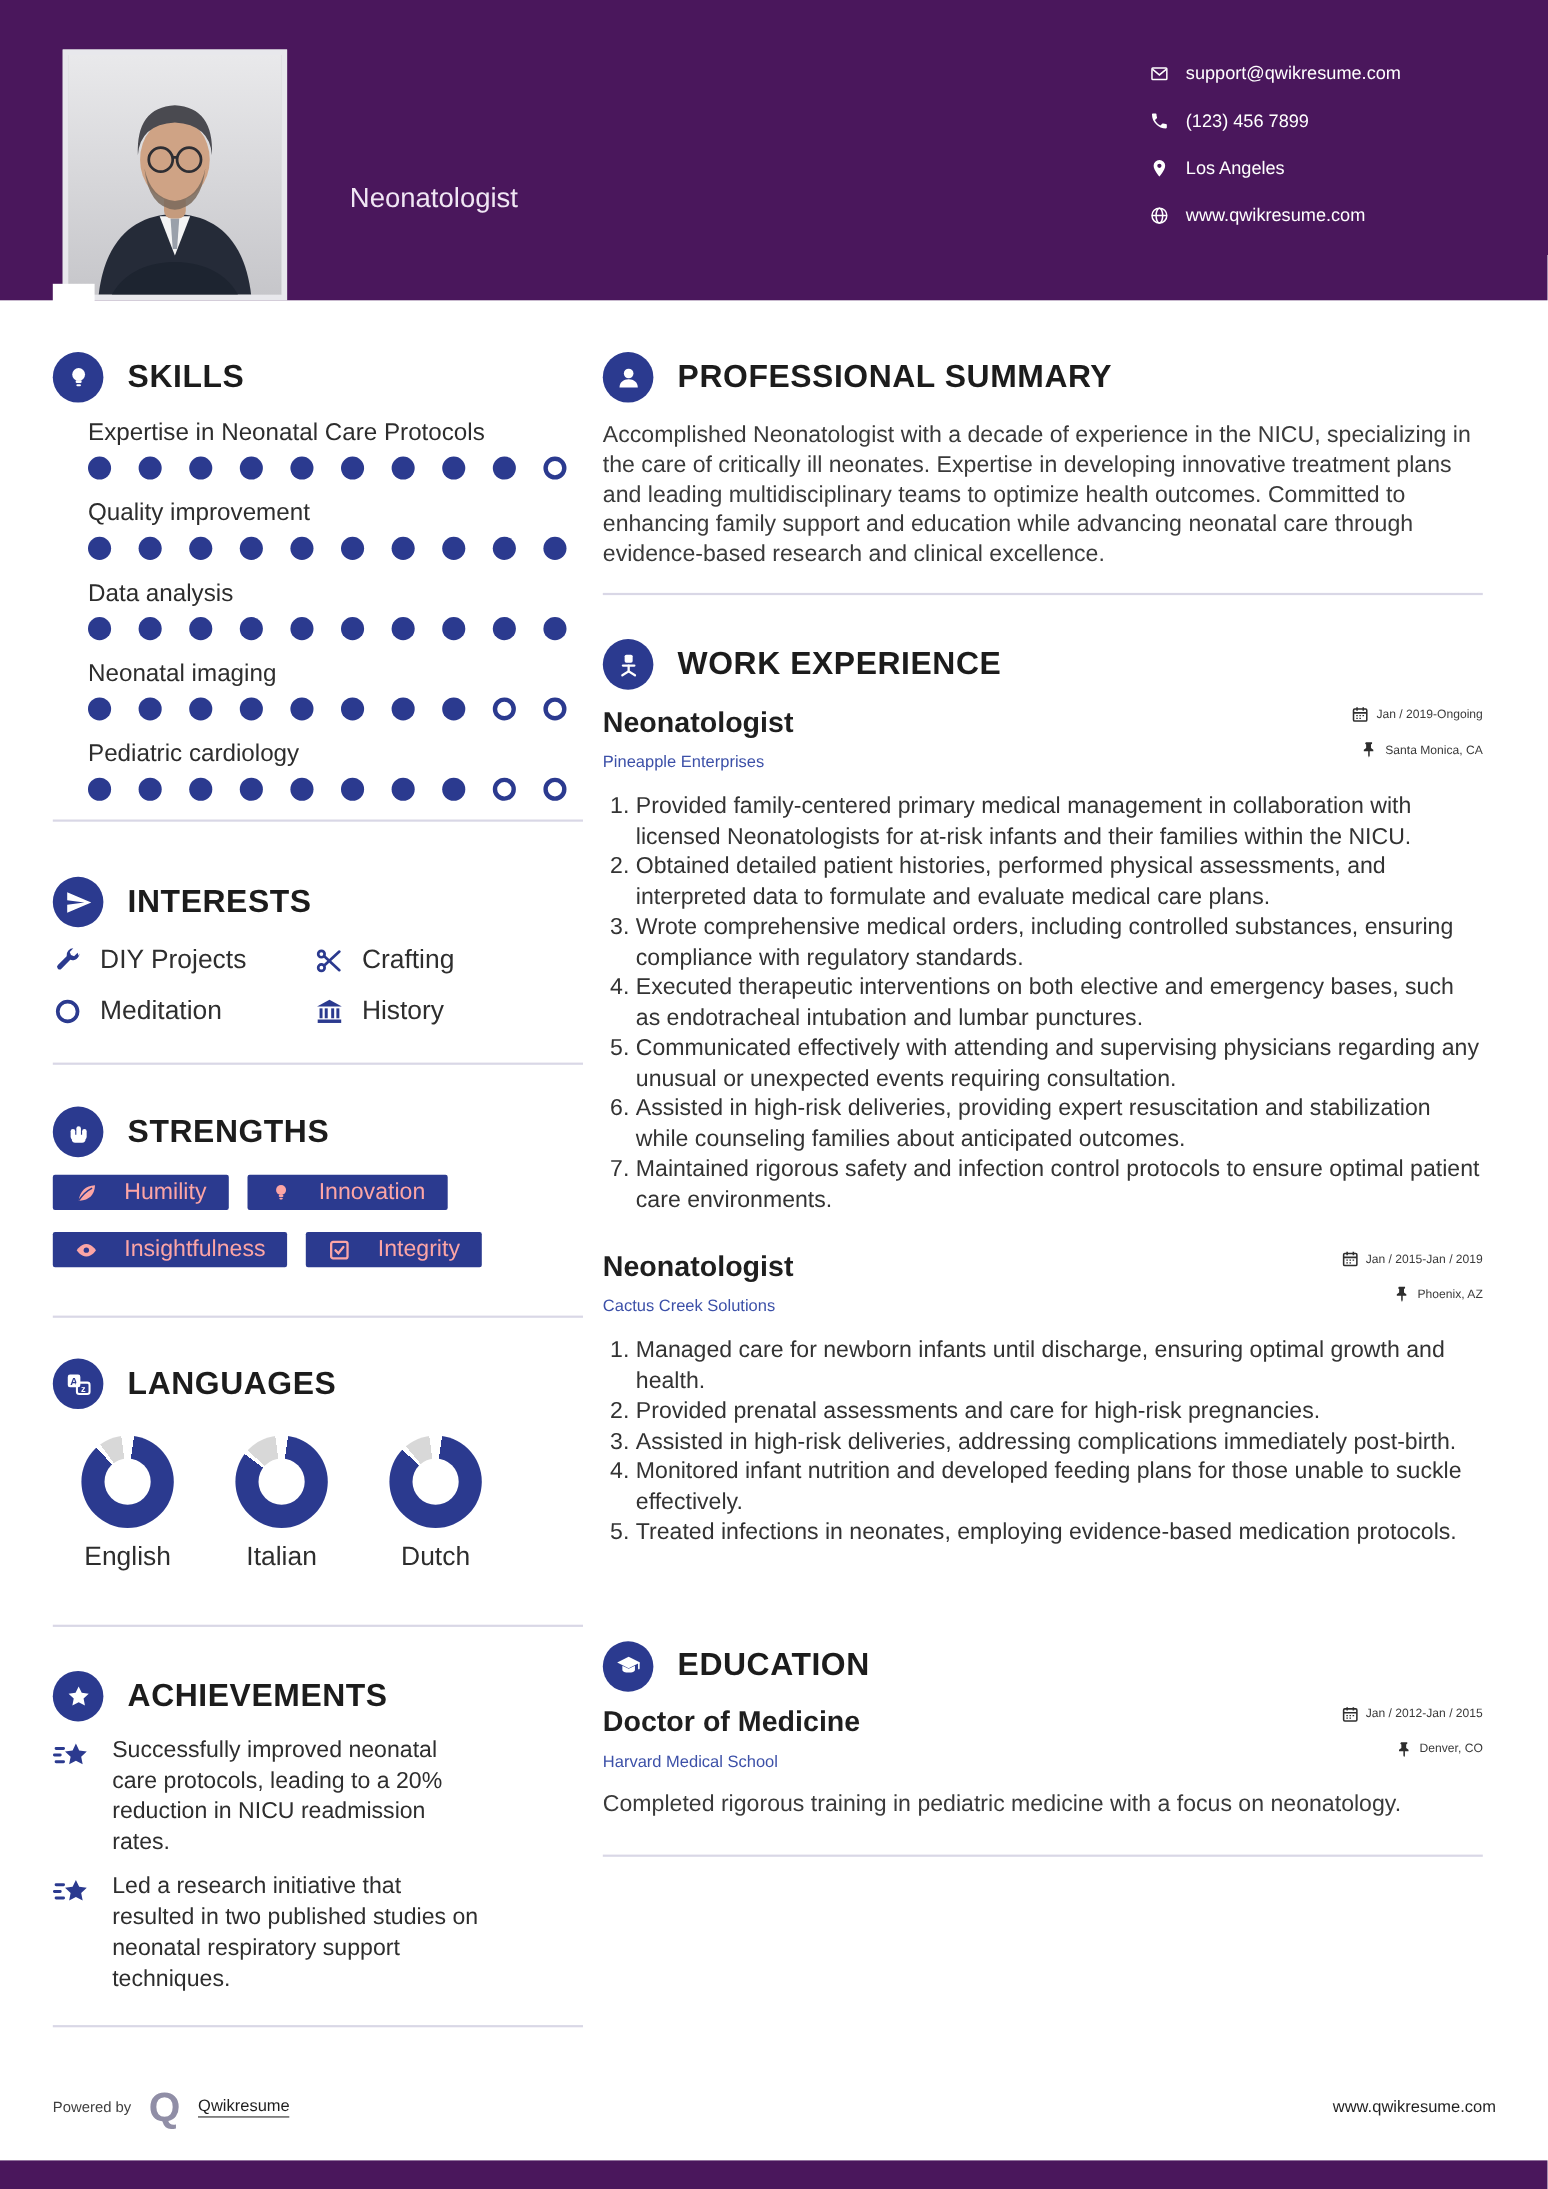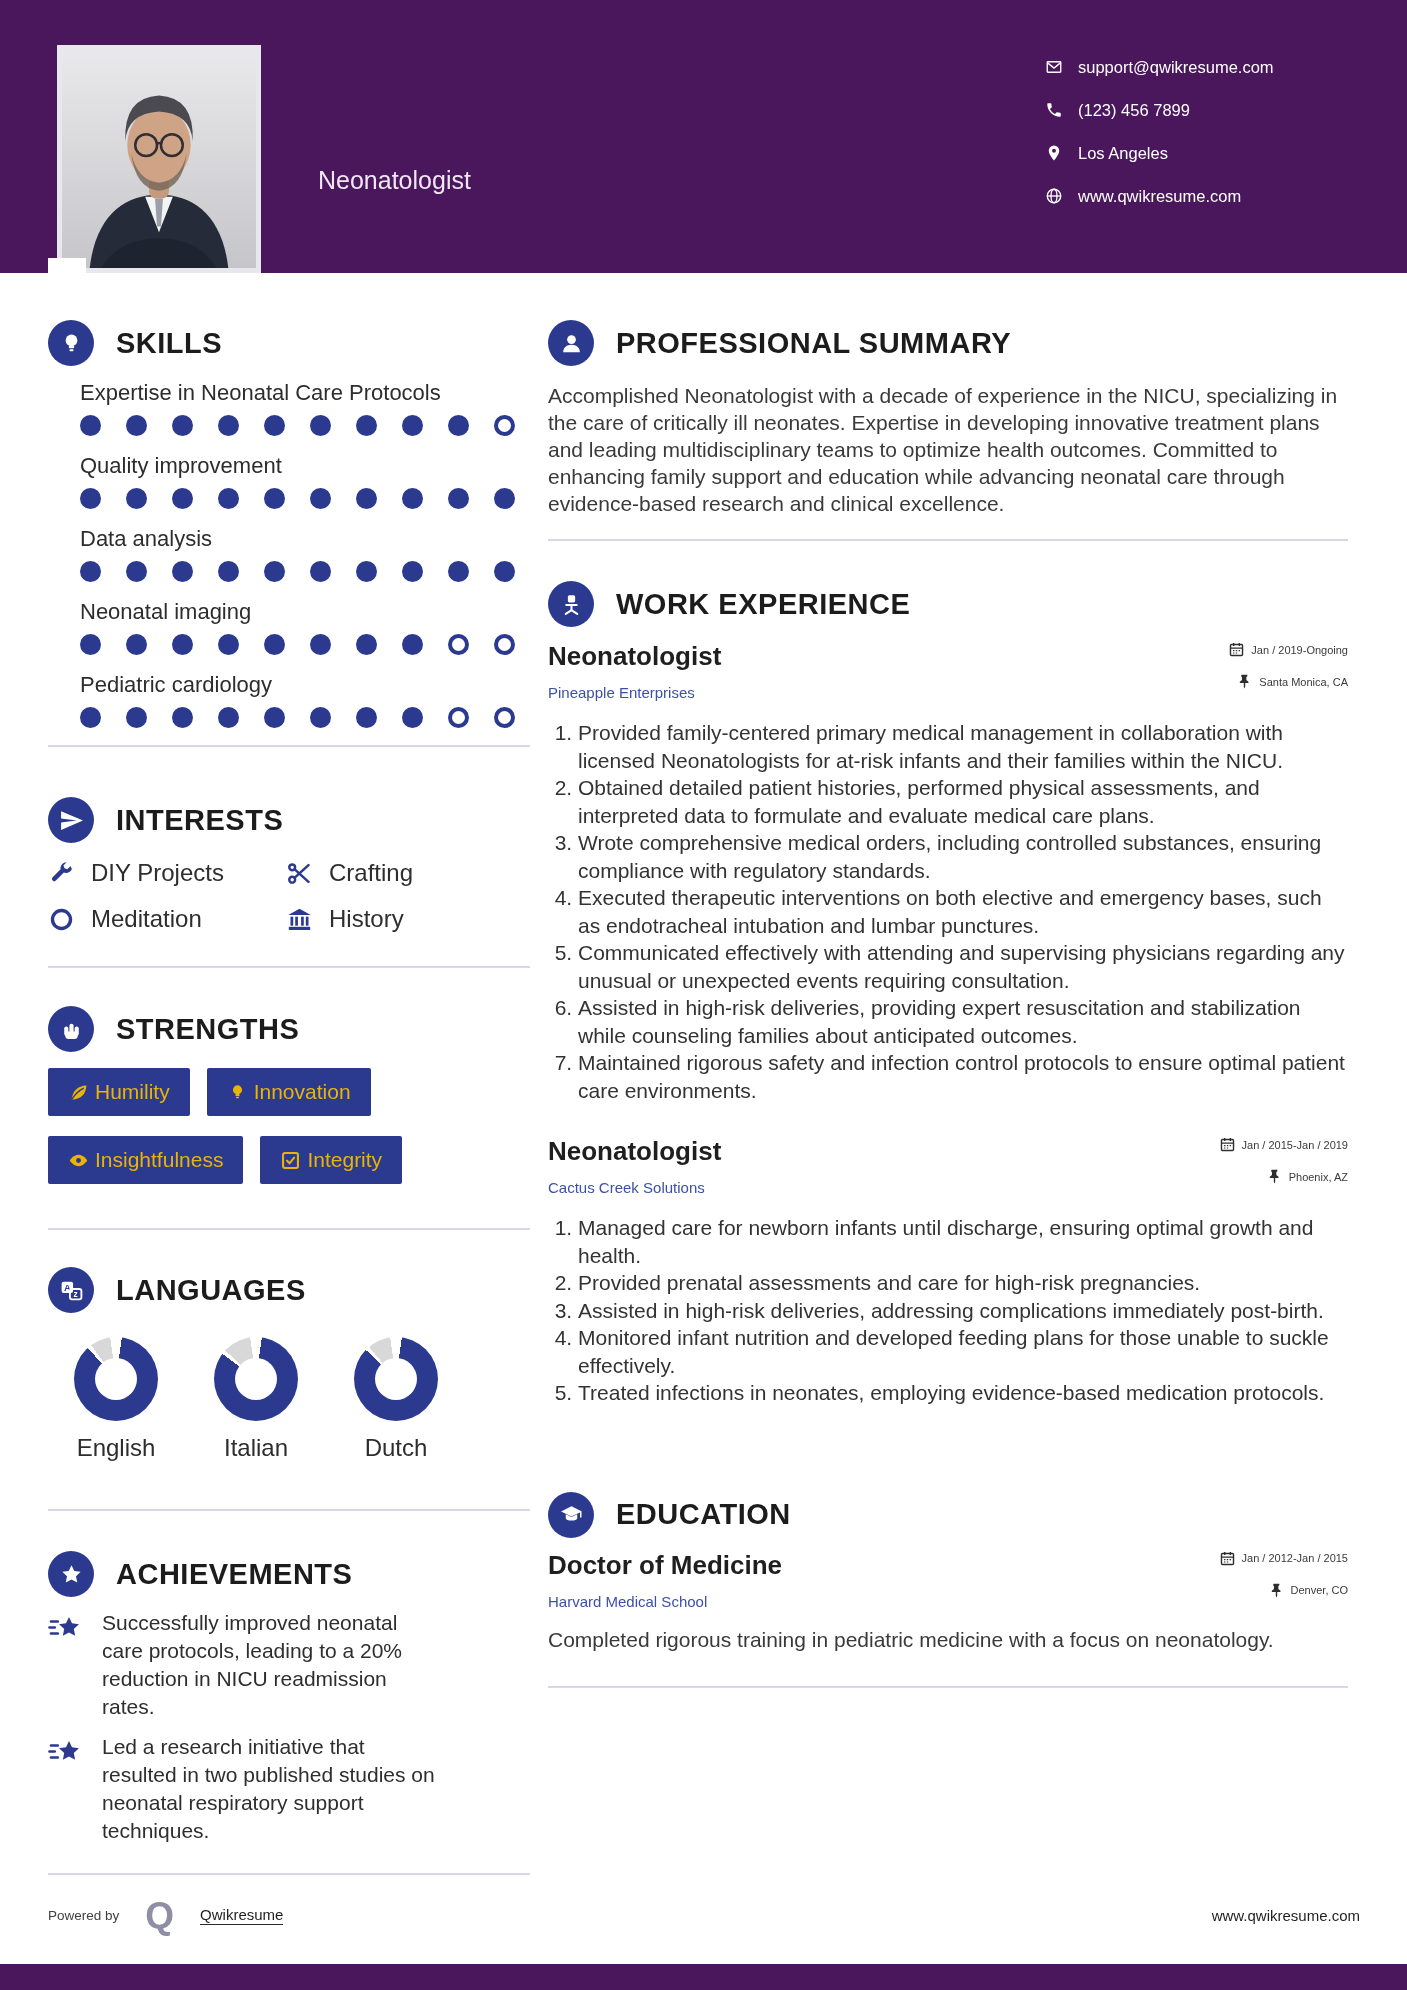--- a/index.html
+++ b/index.html
@@ -60,22 +60,22 @@
   .interests-grid { display:grid; grid-template-columns:238px 1fr; row-gap:12px; margin-top:13px; }
   .int-item { display:flex; align-items:center; gap:16px; font-size:24px; color:#2e2e2e; height:34px; }
   .int-icon { width:27px; height:27px; color:#2b3a8f; display:inline-flex; flex:0 0 27px; }
   .int-icon svg { width:27px; height:27px; }
   .div-interests { margin-top:30px; }
 
   
   .head-strengths { margin-top:38px; }
   .badges { display:flex; flex-wrap:wrap; gap:20px 17px; margin-top:16px; }
   .badge {
-    display:flex; align-items:center; gap:6px; background:#2b3a8f; color:#eab308;
-    font-size:21px; height:48px; padding:0 20px; border-radius:2px;
+    display:flex; align-items:center; gap:24px; background:#2b3a8f; color:#fca5a5;
+    font-size:21px; height:32px; padding:0 20px; border-radius:2px;
   }
   .badge-icon { width:21px; height:21px; display:inline-flex; }
   .badge-icon svg { width:21px; height:21px; }
   .div-strengths { margin-top:44px; }
 
   
   .head-languages { margin-top:37px; }
   .langs { display:flex; gap:56px; margin-top:24px; padding-left:26px; }
   .lang { display:flex; flex-direction:column; align-items:center; width:84px; }
   .donut { width:84px; height:84px; border-radius:50%; position:relative; }
@@ -108,21 +108,21 @@
   .meta-icon svg { width:17px; height:17px; }
   .job-bullets { margin:18px 0 0 0; padding-left:30px; font-size:21px; line-height:27.5px; color:#333333; }
   .head-education { margin-top:85px; }
   .edu-block { margin-top:12px; }
   .edu-desc { margin-top:16px; font-size:21px; line-height:27px; color:#3a3a3a; }
   .div-education { margin-top:33px; }
 
   
   .footer { position:absolute; left:48px; right:47px; top:1893px; height:44px;
             display:flex; justify-content:space-between; align-items:center; }
-  .footer-left { display:flex; align-items:center; gap:22px; }
+  .footer-left { display:flex; align-items:center; gap:12px; }
   .powered-by { font-size:13.5px; color:#3f3f3f; }
   .q-logo { font-size:37px; font-weight:700; color:#908ea6; line-height:1; margin:0 4px; }
   .brand { font-size:15px; color:#1f1f1f; border-bottom:1.5px solid #2a2a2a; padding-bottom:1px; }
   .site { font-size:15px; color:#1f1f1f; }
   .bottom-bar { position:absolute; left:0; right:0; bottom:0; height:26px; background:#4a175c; }
 </style>
 </head>
 <body>
 
 <div class="page">

